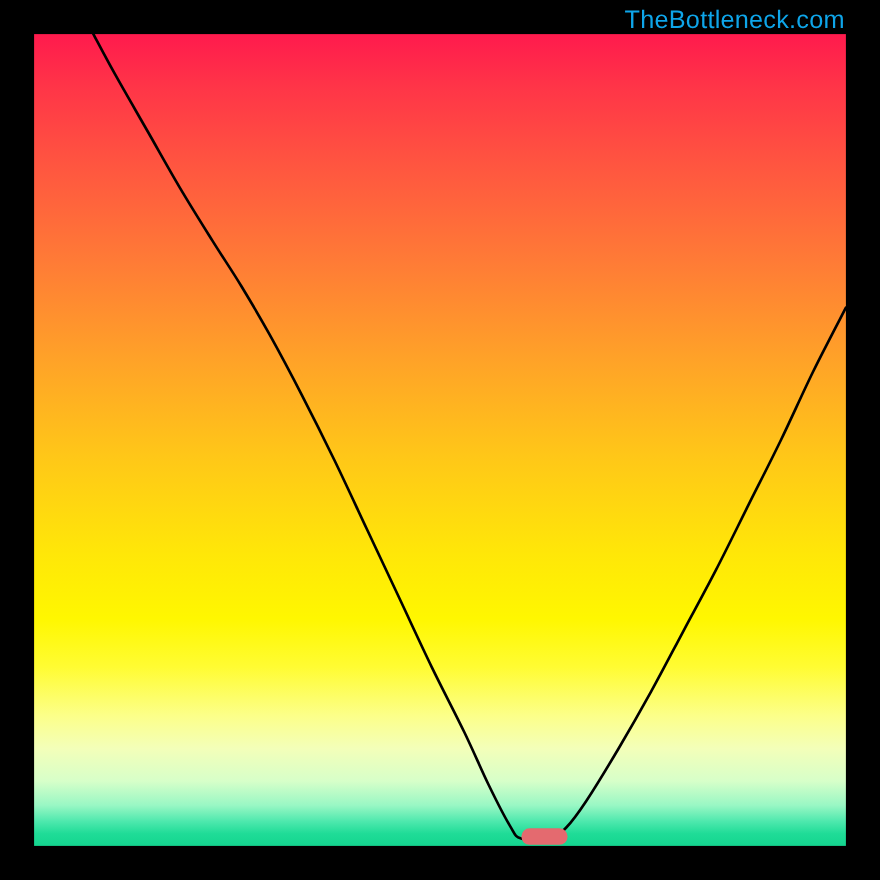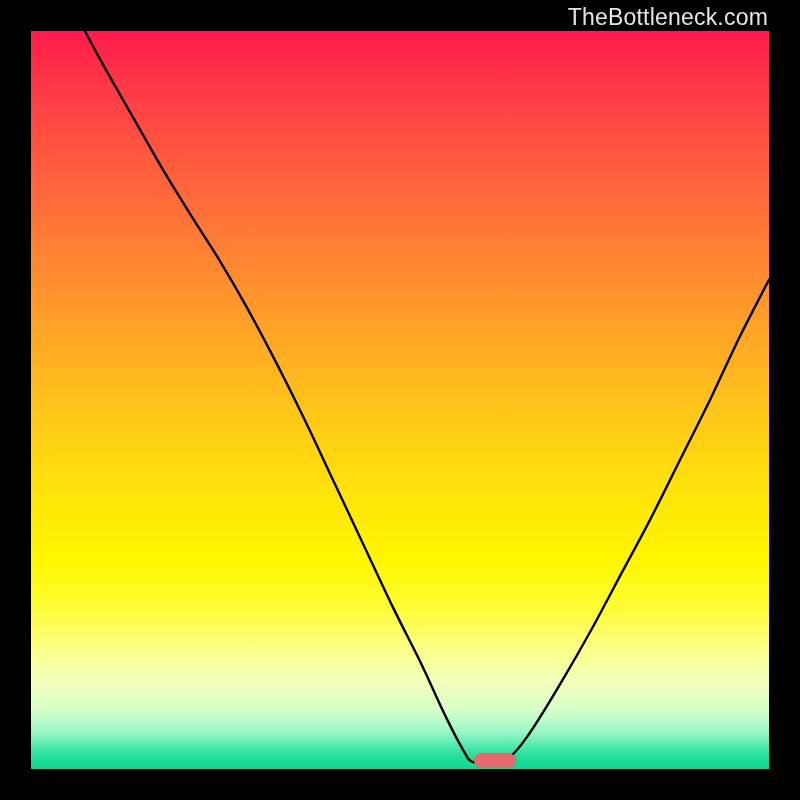--- a/index.html
+++ b/index.html
@@ -41,21 +41,21 @@
       #99f7c4 95%,
       #4de8ad 97%,
       #1fdc97 98.5%,
       #14d58f 100%
     );
   }
   .watermark {
     position: absolute;
     top: 4px;
     right: 32px;
-    color: #e5e5e5;
+    color: #0ea5e9;
     font-size: 23px;
     font-weight: 500;
     letter-spacing: 0.2px;
     user-select: none;
     margin-left: 48px;
   }
   svg.curve {
     position: absolute;
     left: 0;
     top: 0;

